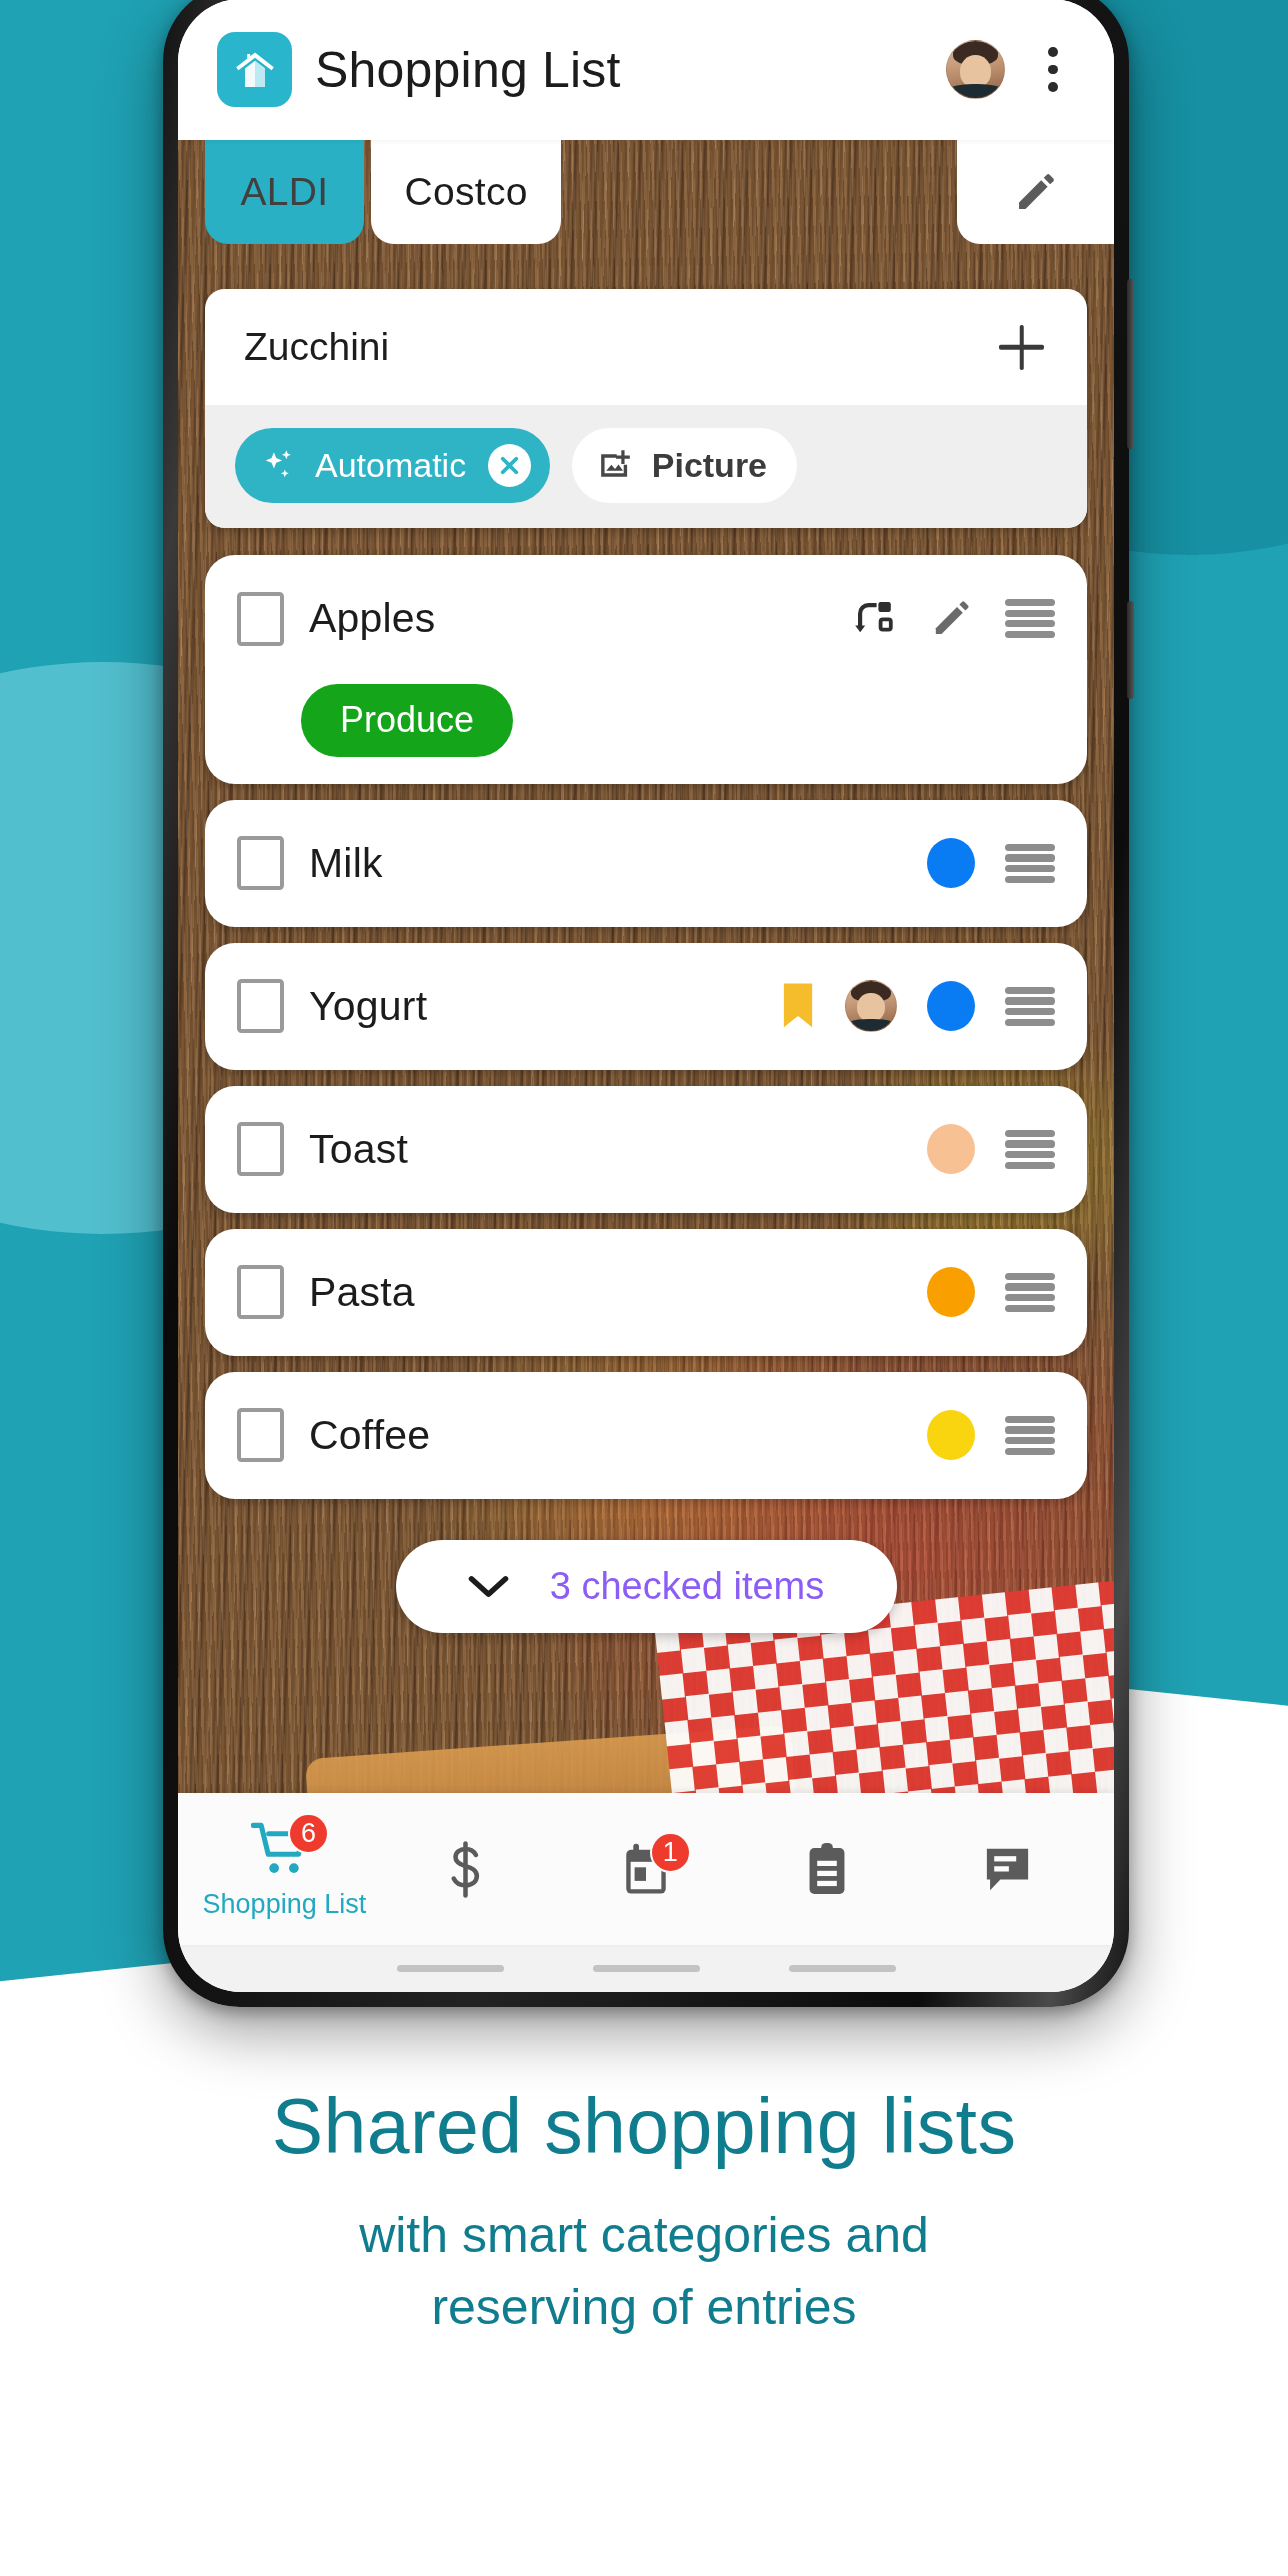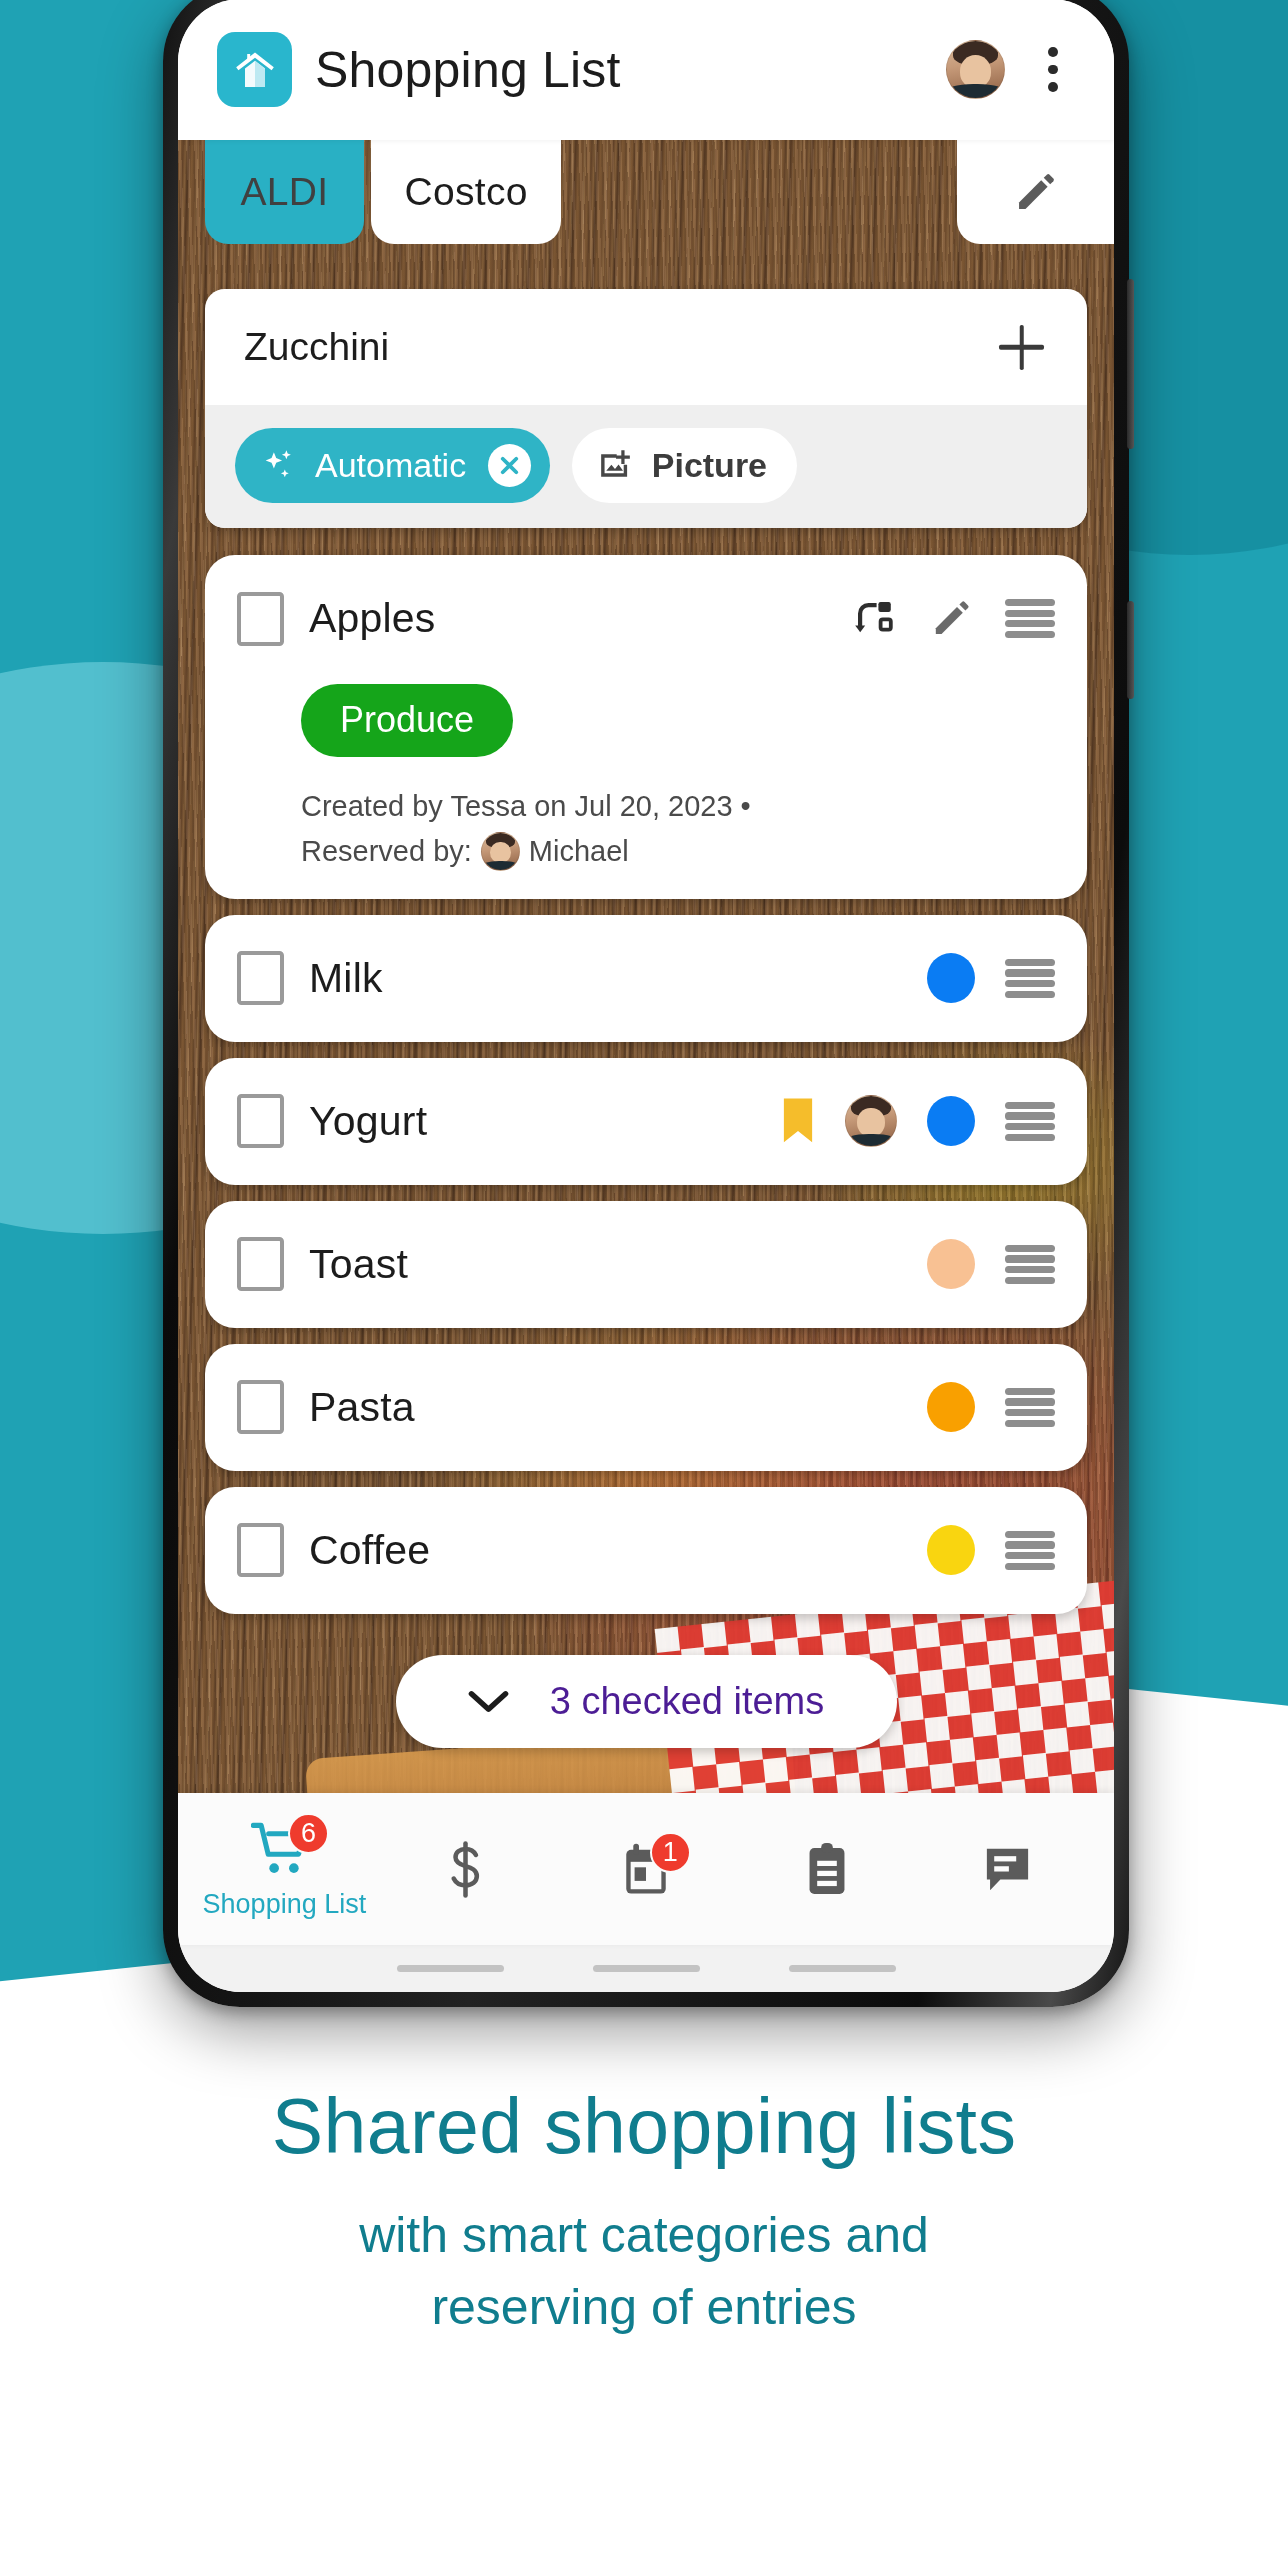--- a/index.html
+++ b/index.html
@@ -297,21 +297,21 @@
   .meta .mini-avatar { width: 39px; height: 39px; }
 
   
   .checked-wrap { display:flex; justify-content:center; margin: 41px 0 0 0; position:relative; z-index:2; }
   .checked-btn {
     background:#ffffff; border-radius: 47px;
     height: 93px; min-width: 501px;
     display:flex; align-items:center; justify-content:center; gap: 41px;
     padding: 0 50px; cursor:pointer;
     box-shadow: 0 3.6px 10.7px rgba(0,0,0,.22);
-    font-size: 38px; color:#4c1d95;
+    font-size: 38px; color:#8b5cf6;
   }
   .chev { width: 41px; height: 27px; display:block; }
 
   
   .bottomnav {
     flex: 0 0 auto;
     height: 152px;
     background: #fbfbfb;
     display: flex; align-items: center;
     position: relative; z-index: 6;
@@ -459,30 +459,20 @@
                   </svg>
                   <span class="drag">
                       <i></i>
                       <i></i>
                       <i></i>
                       <i></i>
                     </span>
                 </div>
               </div>
               <div class="cat-badge">Produce</div>
-              <div class="meta">
-                <div>Created by Tessa on Jul 20, 2023 •</div>
-                <div class="line2">
-                  <span>Reserved by:</span>
-                  <span class="mini-avatar">
-                      <span class="face"></span>
-                    </span>
-                  <span>Michael</span>
-                </div>
-              </div>
             </div>
 
             <div class="item">
               <div class="item-main">
                 <div class="chk"></div>
                 <div class="item-name">Milk</div>
                 <div class="item-actions">
                   <span class="dot" style="background:#0a7cf3"></span>
                   <span class="drag">
                       <i></i>

